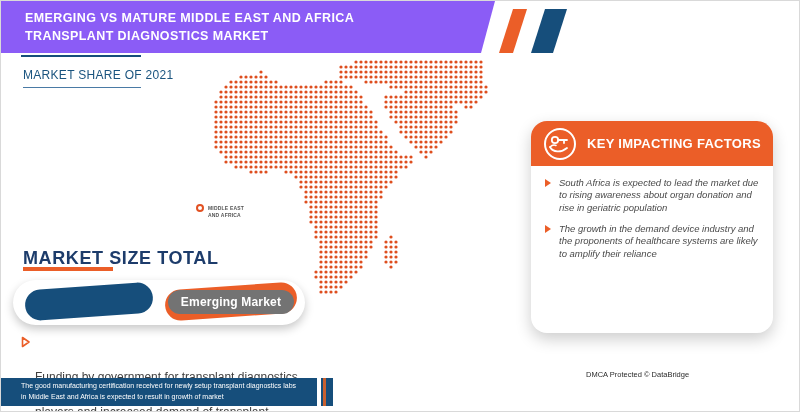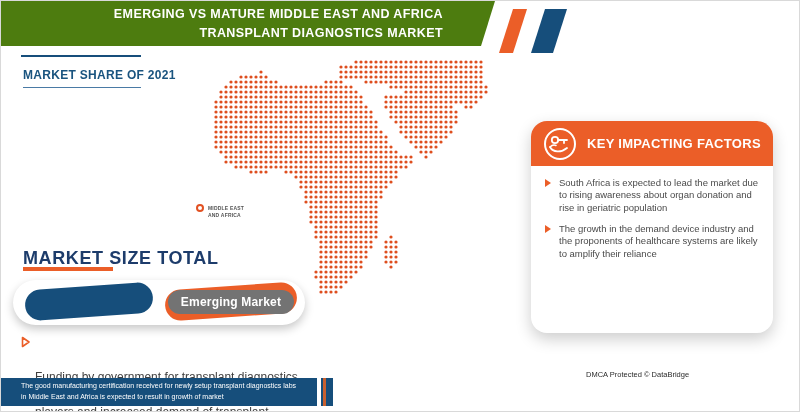--- a/index.html
+++ b/index.html
@@ -4,43 +4,43 @@
 <style>
   * { margin:0; padding:0; box-sizing:border-box; }
   html,body { background:#fff; }
   body { font-family:"Liberation Sans", sans-serif; }
   .stage{
     position:relative; width:800px; height:412px; background:#ffffff;
     border:1px solid #d9d9d9; overflow:hidden;
   }
   
   .banner{
-    position:absolute; left:0; top:8; width:494px; height:45px;
-    background:#4d7c0f;
+    position:absolute; left:0; top:8; width:494px; height:52px;
+    background:#8b5cf6;
     clip-path:polygon(0 0,100% 0,calc(100% - 14px) 100%,0 100%);
-    color:#fff; display:flex; align-items:center;text-align:right;
+    color:#fff; display:flex; align-items:center;
   }
   .banner-title{
     padding:0 28px 0 24px; width:470px;
     font-size:12.5px; font-weight:800; letter-spacing:.4px; line-height:1.45;
   }
   .stripe-orange{
     position:absolute; left:498px; top:8px; width:28px; height:44px;
     background:#EB5E28;
     clip-path:polygon(14px 0,28px 0,14px 100%,0 100%);
   }
   .stripe-navy{
     position:absolute; left:530px; top:8px; width:36px; height:44px;
     background:#164E7B;
     clip-path:polygon(14px 0,36px 0,22px 100%,0 100%);
   }
   
   .ms-rule{ position:absolute; left:20px; top:54px; width:120px; height:2px; background:#164E7B; }
   .ms-label{
-    position:absolute; left:22px; top:67px; font-size:12px; font-weight:700;
+    position:absolute; left:22px; top:67px; font-size:12px; font-weight:400;
     color:#1A547F; letter-spacing:.3px;
   }
   .ms-underline{ position:absolute; left:22px; top:86px; width:118px; height:1px; background:#4A7AA5; }
   
   .map-svg{ position:absolute; left:198px; top:52px; }
   .map-marker{
     position:absolute; left:195px; top:203px; width:8px; height:8px;
     border:2px solid #E25122; border-radius:50%; background:#fff;
   }
   .map-marker-label{
@@ -92,21 +92,21 @@
   }
   .panel-header{
     height:45px; background:#EB5E28; border-radius:16px 16px 0 0;
     display:flex; align-items:center; padding-left:12px;
   }
   .panel-icon{ width:34px; height:34px; flex:0 0 auto; }
   .panel-title{
     margin-left:10px; color:#fff; font-size:13px; font-weight:800; letter-spacing:.3px;
   }
   .panel-body{ padding:11px 14px 0 14px; }
-  .factor{ display:flex; margin-bottom:9px; }
+  .factor{ display:flex; margin-bottom:9px;font-style:italic; }
   .tri{
     width:0; height:0; flex:0 0 auto; margin-top:2px; margin-right:8px;
     border-left:6px solid #EB5E28; border-top:4px solid transparent; border-bottom:4px solid transparent;
   }
   .factor-text{ font-size:9.5px; line-height:1.3; color:#4A4A4A; font-weight:500; }
   
   .dmca{ position:absolute; left:585px; top:369px; font-size:7.5px; color:#2B2B2B; }
 </style>
 </head>
 <body>

